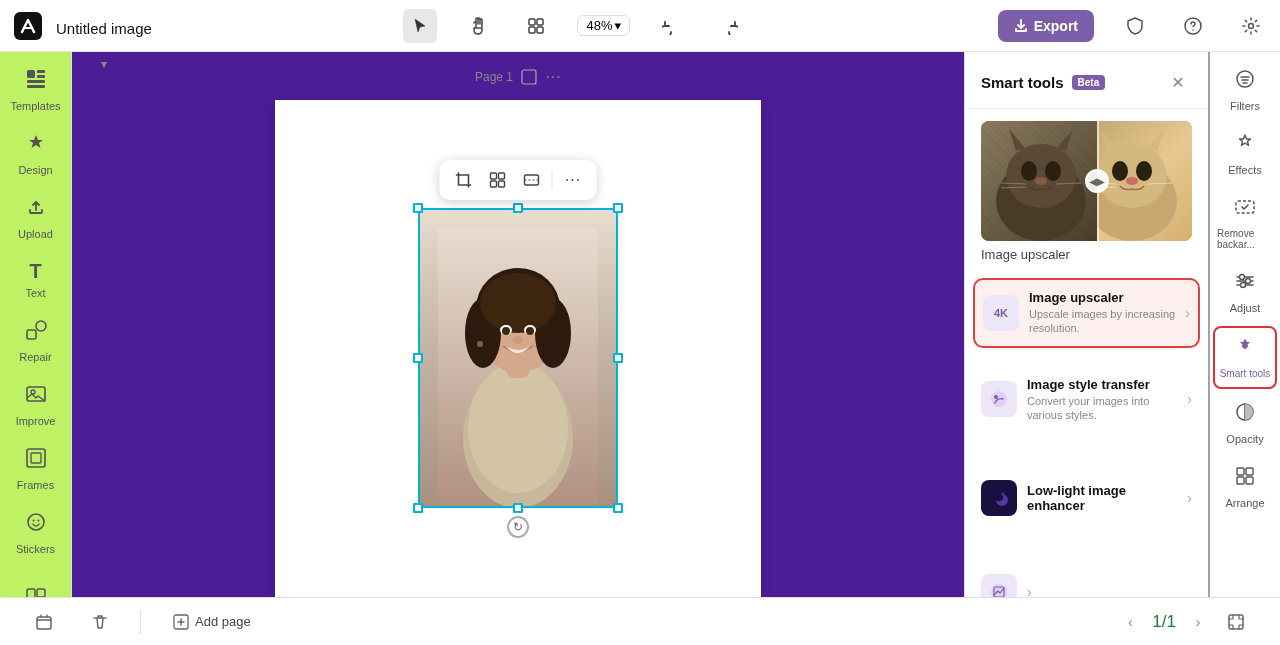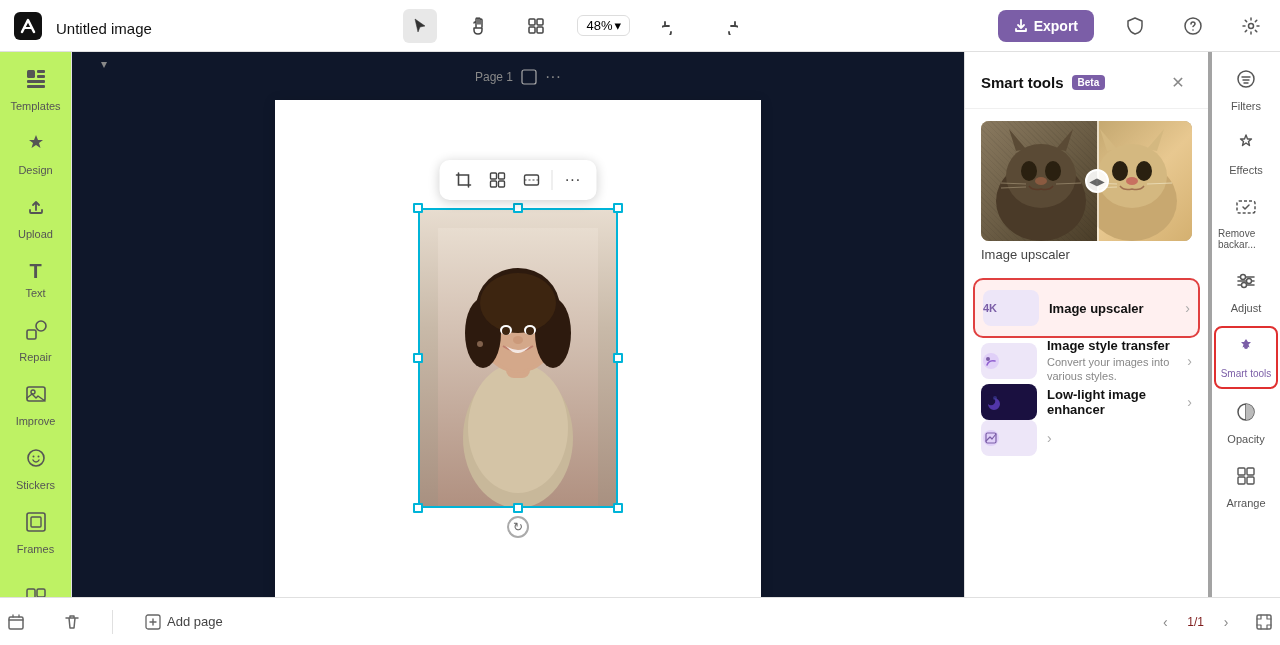--- a/index.html
+++ b/index.html
@@ -83,21 +83,21 @@
       cursor: pointer; gap: 4px;
       font-size: 11px; color: #555;
     }
     .sidebar-item .icon { font-size: 22px; color: #444; }
     .sidebar-divider {
       width: 40px; height: 1px; background: #e0e0e0; margin: 4px 0;
     }
 
     
     .canvas-area {
-      flex: 1; background: #0f172a; position: relative; overflow: hidden;
+      flex: 1; background: #4c1d95; position: relative; overflow: hidden;
     }
     .page-label {
       position: absolute; top: 16px; left: 50%; transform: translateX(-50%);
       font-size: 12px; color: #888; display: flex; align-items: center; gap: 8px;
     }
     .page-more-btn {
       background: none; border: none; cursor: pointer; color: #888; font-size: 16px;
     }
     .canvas-card {
       position: absolute;
@@ -188,47 +188,47 @@
       width: 100%; height: 120px; border-radius: 8px; overflow: hidden;
       background: #d4c4a0; position: relative;
     }
     .preview-caption {
       font-size: 13px; color: #444; margin-top: 6px; padding: 0 0 8px;
     }
 
     
     .tool-item {
       display: flex; align-items: center; gap: 10px;
-      padding: 0 16px; cursor: pointer; border-radius: 8px;
+      padding: 29px 16px; cursor: pointer; border-radius: 8px;
       transition: background 0.1s;
       position: relative;
     }
     .tool-item.selected {
       background: #fff0f0;
       border: 2px solid #e04040;
       margin: 0 8px;
       border-radius: 10px;
       padding: 10px 8px;
     }
     .tool-icon {
-      width: 56px; height: 36px; border-radius: 8px;
-      display: flex; align-items: center; 
+      width: 36px; height: 36px; border-radius: 8px;
+      display: flex; align-items: center; justify-content: center;
       font-size: 18px; flex-shrink: 0;
     }
     .tool-icon.purple { background: #ede6f8; color: #7b5ea7; }
     .tool-text { flex: 1; }
     .tool-name { font-size: 13px; font-weight: 600; color: #111; }
     .tool-desc { font-size: 11px; color: #888; margin-top: 2px; line-height: 1.3; }
     .tool-chevron { color: #aaa; font-size: 14px; flex-shrink: 0; }
 
     
     .right-strip {
       width: 72px;
       background: #fff;
-      border-left: 4px solid #a3a3a3;
+      border-left: 2px solid #a3a3a3;
       display: flex; flex-direction: column;
       align-items: center;
       padding: 8px 0; gap: 4px;
       flex-shrink: 0;
     }
     .strip-item {
       width: 64px;
       display: flex; flex-direction: column;
       align-items: center; justify-content: center;
       padding: 8px 4px; border-radius: 8px;
@@ -239,21 +239,21 @@
       border: 2px solid #e04040;
     }
     .strip-item .icon { font-size: 22px; color: #444; }
 
     
     .bottom-bar {
       height: 48px;
       background: #fff;
       border-top: 1px solid #e0e0e0;
       display: flex; align-items: center;
-      padding: 0 0; gap: 24px;
+      padding: 0 28px; gap: 24px;
       flex-shrink: 0;
     }
     .bottom-btn {
       width: 32px; height: 32px; background: none; border: none;
       cursor: pointer; color: #666; font-size: 16px; border-radius: 6px;
       display: flex; align-items: center; justify-content: center;
     }
     .add-page-btn {
       display: flex; align-items: center; gap: 6px;
       background: none; border: none; cursor: pointer;
@@ -261,21 +261,21 @@
     }
     .divider-v { width: 1px; height: 24px; background: #e0e0e0; }
     .page-nav {
       margin-left: auto; display: flex; align-items: center; gap: 8px;
     }
     .nav-btn {
       width: 28px; height: 28px; background: none; border: none;
       cursor: pointer; color: #888; font-size: 14px; border-radius: 4px;
       display: flex; align-items: center; justify-content: center;
     }
-    .page-indicator { font-size: 12px; color: #7f1d1d; }
+    .page-indicator { font-size: 17px; color: #15803d; }
     .fit-btn {
       width: 32px; height: 32px; background: none; border: none;
       cursor: pointer; color: #666; font-size: 18px; border-radius: 6px;
       display: flex; align-items: center; justify-content: center;
     }
 
     
     .cat-image {
       width: 100%; height: 100%;
       position: relative;
@@ -458,36 +458,36 @@
             <rect x="2" y="4" width="18" height="14" rx="2" stroke="#555" stroke-width="1.6"></rect>
             <circle cx="8" cy="9" r="2" stroke="#555" stroke-width="1.4"></circle>
             <path d="M2 15l5-4 4 4 2-2 7 5" stroke="#555" stroke-width="1.4" stroke-linecap="round" stroke-linejoin="round"></path>
           </svg>
       </span>
       <span>Improve</span>
     </div>
     <div class="sidebar-item">
       <span class="icon">
         <svg width="22" height="22" viewBox="0 0 22 22" fill="none">
+            <rect x="2" y="2" width="18" height="18" rx="2" stroke="#555" stroke-width="1.6"></rect>
+            <rect x="6" y="6" width="10" height="10" rx="1" stroke="#555" stroke-width="1.4"></rect>
+          </svg>
+      </span>
+      <span>Frames</span>
+    </div>
+    <div class="sidebar-item">
+      <span class="icon">
+        <svg width="22" height="22" viewBox="0 0 22 22" fill="none">
             <circle cx="11" cy="11" r="8" stroke="#555" stroke-width="1.6"></circle>
             <path d="M8 13s1 2 3 2 3-2 3-2" stroke="#555" stroke-width="1.4" stroke-linecap="round"></path>
             <circle cx="8.5" cy="9.5" r="1" fill="#555"></circle>
             <circle cx="13.5" cy="9.5" r="1" fill="#555"></circle>
           </svg>
       </span>
       <span>Stickers</span>
-    </div>
-    <div class="sidebar-item">
-      <span class="icon">
-        <svg width="22" height="22" viewBox="0 0 22 22" fill="none">
-            <rect x="2" y="2" width="18" height="18" rx="2" stroke="#555" stroke-width="1.6"></rect>
-            <rect x="6" y="6" width="10" height="10" rx="1" stroke="#555" stroke-width="1.4"></rect>
-          </svg>
-      </span>
-      <span>Frames</span>
     </div>
     <div class="sidebar-divider"></div>
     <div class="sidebar-item">
       <span class="icon">
         <svg width="22" height="22" viewBox="0 0 22 22" fill="none">
             <rect x="2" y="2" width="8" height="18" rx="1.5" stroke="#555" stroke-width="1.5"></rect>
             <rect x="12" y="2" width="8" height="8" rx="1.5" stroke="#555" stroke-width="1.5"></rect>
             <rect x="12" y="12" width="8" height="8" rx="1.5" stroke="#555" stroke-width="1.5"></rect>
           </svg>
       </span>
@@ -646,20 +646,21 @@
       </div>
       <div class="preview-caption">Image upscaler</div>
     </div>
 
     <div class="tool-item selected">
       <div class="tool-icon purple">
         <span style="font-size:11px;font-weight:700;color:#7b5ea7;">4K</span>
       </div>
       <div class="tool-text">
         <div class="tool-name">Image upscaler</div>
+        <div class="tool-desc">Upscale images by increasing resolution.</div>
       </div>
       <span class="tool-chevron">›</span>
     </div>
 
     <div class="tool-item">
       <div class="tool-icon" style="background:#ede6f8;">
         <svg width="20" height="20" viewBox="0 0 20 20" fill="none">
             <circle cx="10" cy="10" r="8" fill="#e0d0f8"></circle>
             <path d="M6 14c1-3 4-5 8-4" stroke="#9060d0" stroke-width="1.5" stroke-linecap="round"></path>
             <circle cx="7" cy="8" r="2" fill="#7b5ea7"></circle>

